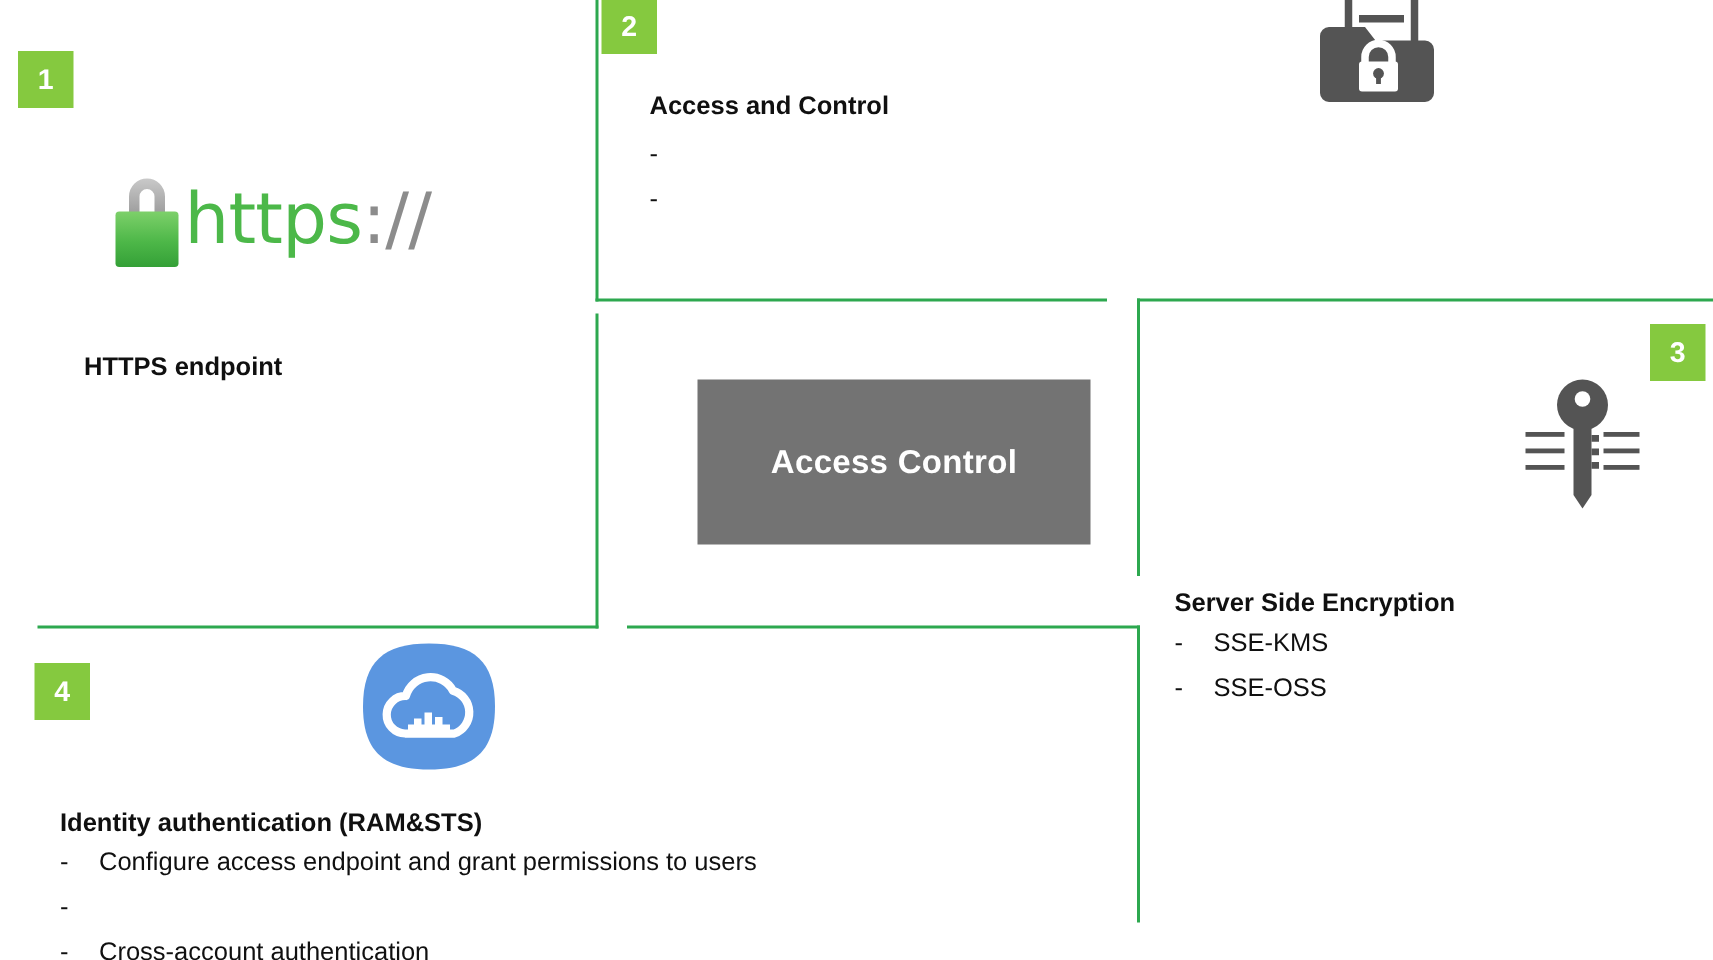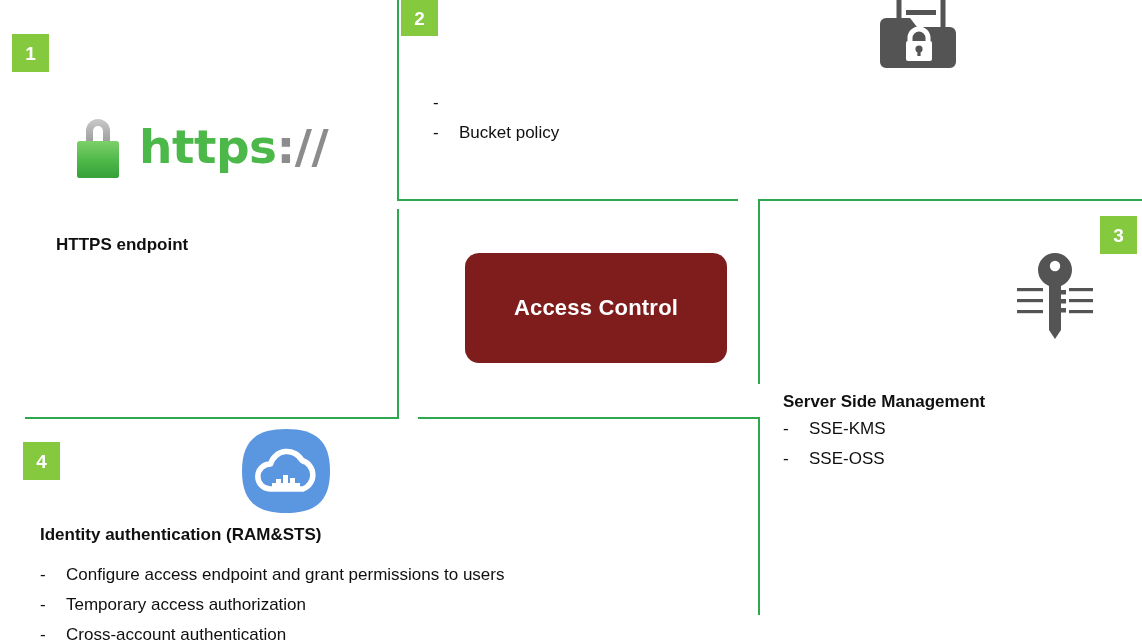--- a/index.html
+++ b/index.html
@@ -40,32 +40,31 @@
     line-height: 1;
   }
 
   
   .center-box {
     position: absolute;
     left: 465px;
     top: 253px;
     width: 262px;
     height: 110px;
-    background: #7f1d1d;
+    background: #737373;
     color: #ffffff;
     display: flex;
     flex-direction: column;
     align-items: center;
     justify-content: center;
     font-size: 22px;
     font-weight: bold;
     line-height: 1.38;
     text-align: center;
     letter-spacing: 0.2px;
-    border-radius: 14px;
   }
 
   
   .heading {
     position: absolute;
     font-size: 17px;
     font-weight: bold;
     color: #101010;
     white-space: nowrap;
   }
@@ -92,22 +91,22 @@
     position: absolute;
     left: 74px;
     top: 112px;
     display: flex;
     align-items: center;
   }
   .https-text {
     font-size: 47px;
     line-height: 1;
     font-family: "DejaVu Sans", sans-serif;
-    font-weight: 700;
-    margin-left: 17px;
+    font-weight: 400;
+    margin-left: 1px;
     letter-spacing: -0.5px;
   }
   .https-text .g { color: #4CB849; }
   .https-text .s { color: #8C8C8C; }
 
   
   .icon-abs { position: absolute; }
   .cloud-tile {
     position: absolute;
     left: 240px;
@@ -171,27 +170,27 @@
       <rect x="21" y="-10" width="44" height="40" fill="#ffffff" stroke="#545454" stroke-width="5"></rect>
       <rect x="28" y="10" width="30" height="5" fill="#545454"></rect>
       <path d="M2 18 h30 l7 9 h33 a6 6 0 0 1 6 6 v29 a6 6 0 0 1 -6 6 h-64 a6 6 0 0 1 -6 -6 v-38 a6 6 0 0 1 6 -6 z" fill="#545454"></path>
       <path d="M32 43 v-5 a9 9 0 0 1 18 0 v5" fill="none" stroke="#ffffff" stroke-width="5"></path>
       <rect x="28" y="41" width="26" height="20" rx="2" fill="#ffffff"></rect>
       <circle cx="41" cy="49" r="3.6" fill="#545454"></circle>
       <rect x="39.4" y="49" width="3.2" height="7" fill="#545454"></rect>
     </svg>
   </div>
 
+  <div class="heading" style="left:433px; top:61px;">Access and Control</div>
   <ul class="bullets" style="left:433px; top:88px;">
     <li>
       <span class="dash">-</span>
     </li>
     <li>
       <span class="dash">-</span>
-      <span>Bucket policy</span>
     </li>
   </ul>
 
   <div class="badge" style="left:1100px; top:216px; width:37px; height:38px;">3</div>
 
   <div class="icon-abs" style="left:1015px; top:250px; width:80px; height:90px;">
     <svg width="80" height="90" viewBox="0 0 80 90" aria-hidden="true">
       <g fill="#545454">
         <circle cx="40" cy="20" r="17"></circle>
         <circle cx="40" cy="16" r="5.2" fill="#ffffff"></circle>
@@ -205,21 +204,21 @@
         <rect x="2" y="38" width="26" height="3.2"></rect>
         <rect x="2" y="49" width="26" height="3.2"></rect>
         <rect x="2" y="60" width="26" height="3.2"></rect>
         <rect x="54" y="38" width="24" height="3.2"></rect>
         <rect x="54" y="49" width="24" height="3.2"></rect>
         <rect x="54" y="60" width="24" height="3.2"></rect>
       </g>
     </svg>
   </div>
 
-  <div class="heading" style="left:783px; top:392px;">Server Side Management</div>
+  <div class="heading" style="left:783px; top:392px;">Server Side Encryption</div>
   <ul class="bullets" style="left:783px; top:414px;">
     <li>
       <span class="dash">-</span>
       <span>SSE-KMS</span>
     </li>
     <li>
       <span class="dash">-</span>
       <span>SSE-OSS</span>
     </li>
   </ul>
@@ -232,29 +231,28 @@
       <path d="M30 62 a12.5 12.5 0 0 1 0.6 -25 A17 17 0 0 1 62 33.5 a15 15 0 0 1 1 28.5 Z" fill="none" stroke="#ffffff" stroke-width="5.5" stroke-linejoin="round"></path>
       <g fill="#ffffff">
         <rect x="36" y="52" width="5" height="7"></rect>
         <rect x="43" y="48" width="5" height="11"></rect>
         <rect x="50" y="51" width="5" height="8"></rect>
         <rect x="32" y="56" width="28" height="4"></rect>
       </g>
     </svg>
   </div>
 
-  <div class="heading" style="left:40px; top:525px;">Identity authentication (RAM&amp;STS)</div>
+  <div class="heading" style="left:40px; top:539px;">Identity authentication (RAM&amp;STS)</div>
   <ul class="bullets" style="left:40px; top:560px;">
     <li>
       <span class="dash">-</span>
       <span>Configure access endpoint and grant permissions to users</span>
     </li>
     <li>
       <span class="dash">-</span>
-      <span>Temporary access authorization</span>
     </li>
     <li>
       <span class="dash">-</span>
       <span>Cross-account authentication</span>
     </li>
   </ul>
 
 </div>
 
 </body></html>

